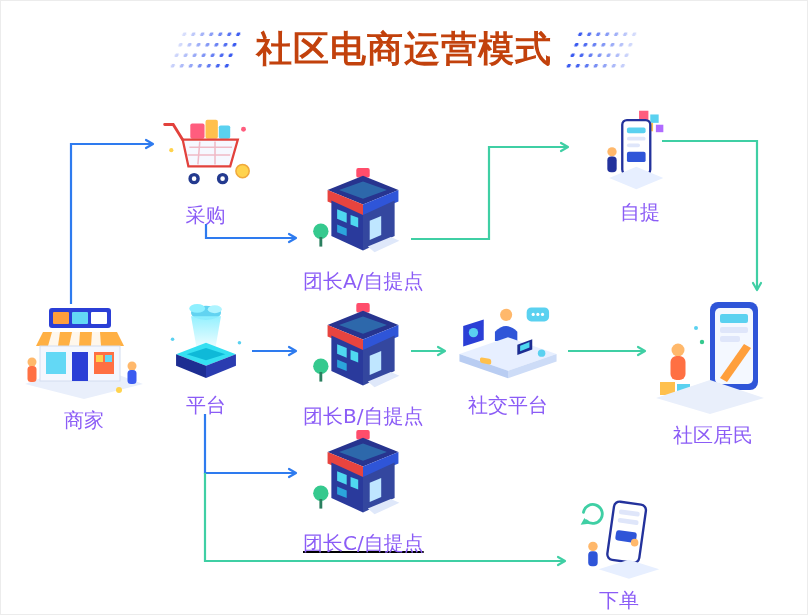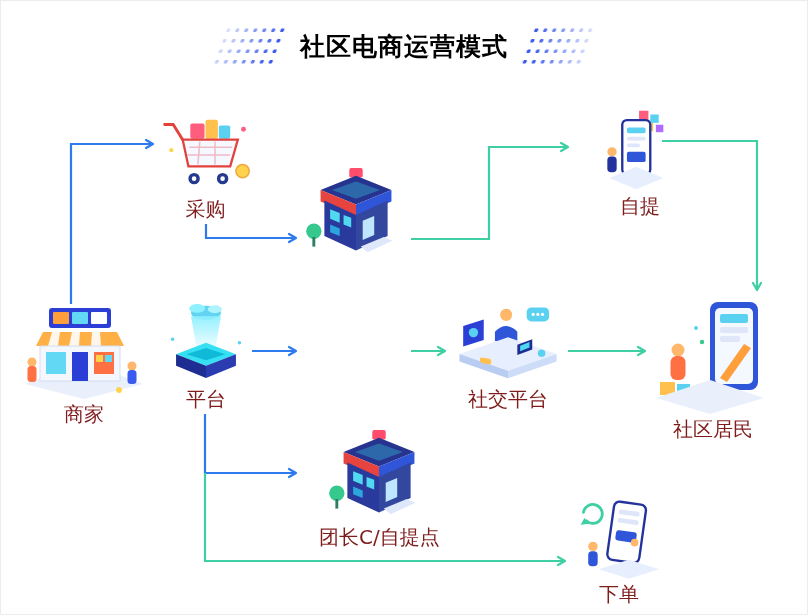--- a/index.html
+++ b/index.html
@@ -8,21 +8,21 @@
   .canvas {
     position:relative; width:808px; height:615px;
     background:#ffffff; border:1px solid #ececec; overflow:hidden;
   }
   .title-row {
     position:absolute; top:24px; left:0; width:100%;
     display:flex; justify-content:center; align-items:center; gap:18px;
     z-index:3;
   }
   .title {
-    font-size:25px; font-weight:800; color:#000000; letter-spacing:1px;
+    font-size:36px; font-weight:800; color:#c2410c; letter-spacing:1px;
     white-space:nowrap;
   }
   .dots {
     width:64px; height:42px;
     background-image:radial-gradient(circle, #3b5bf0 1.8px, transparent 2.2px);
     background-size:9px 10.5px;
     transform:skewX(-20deg);
   }
   .dots.left {
     -webkit-mask-image:linear-gradient(100deg, rgba(0,0,0,0.12), #000 85%);
@@ -31,21 +31,21 @@
   .dots.right {
     -webkit-mask-image:linear-gradient(260deg, rgba(0,0,0,0.12), #000 85%);
             mask-image:linear-gradient(260deg, rgba(0,0,0,0.12), #000 85%);
   }
   svg.arrows { position:absolute; left:0; top:0; z-index:1; pointer-events:none; }
   .node {
     position:absolute; display:flex; flex-direction:column; align-items:center;
     z-index:2;
   }
   .node .label {
-    font-size:20px; color:#7f1d1d; margin-top:2px; line-height:26px;
+    font-size:20px; color:#8b5cf6; margin-top:8px; line-height:26px;
     white-space:nowrap;
   }
   .node svg { display:block; }
 </style>
 </head>
 <body>
 
 <div class="canvas">
 
   <div class="title-row">
@@ -152,24 +152,44 @@
       <path d="M22 34 L55 49 L55 86 L22 71 Z" fill="#2a3a9c"></path>
       <path d="M55 49 L88 34 L88 71 L55 86 Z" fill="#34479f"></path>
       <path d="M28 43 L38 47 L38 57 L28 53 Z" fill="#4fd8f0"></path>
       <path d="M42 49 L50 52 L50 62 L42 59 Z" fill="#4fd8f0"></path>
       <path d="M28 59 L38 63 L38 71 L28 67 Z" fill="#2bb9e8" opacity="0.85"></path>
       <path d="M62 55 L74 50 L74 70 L62 75 Z" fill="#bfe6ff"></path>
       <path d="M60 82 L84 72 L93 76 L67 88 Z" fill="#dfe8fa"></path>
       <circle cx="11" cy="66" r="8" fill="#35c98e"></circle>
       <rect x="9.5" y="72" width="3" height="10" fill="#2a7f5f"></rect>
     </svg>
-  </div>
-
-
-  <div class="node" style="left:318px; top:429px;">
+    <div class="label">团长A/自提点</div>
+  </div>
+
+  <div class="node" style="left:302px; top:302px;">
+    <svg width="106" height="92" viewBox="0 0 110 96">
+      <rect x="48" y="0" width="14" height="10" rx="2" fill="#ff4d6b"></rect>
+      <path d="M55 8 L92 23 L55 38 L18 23 Z" fill="#27348f"></path>
+      <path d="M55 14 L80 23 L55 32 L30 23 Z" fill="#3ce0f0" opacity="0.3"></path>
+      <path d="M18 23 L55 38 L55 50 L18 35 Z" fill="#e8443f"></path>
+      <path d="M55 38 L92 23 L92 35 L55 50 Z" fill="#2f55d8"></path>
+      <path d="M22 34 L55 49 L55 86 L22 71 Z" fill="#2a3a9c"></path>
+      <path d="M55 49 L88 34 L88 71 L55 86 Z" fill="#34479f"></path>
+      <path d="M28 43 L38 47 L38 57 L28 53 Z" fill="#4fd8f0"></path>
+      <path d="M42 49 L50 52 L50 62 L42 59 Z" fill="#4fd8f0"></path>
+      <path d="M28 59 L38 63 L38 71 L28 67 Z" fill="#2bb9e8" opacity="0.85"></path>
+      <path d="M62 55 L74 50 L74 70 L62 75 Z" fill="#bfe6ff"></path>
+      <path d="M60 82 L84 72 L93 76 L67 88 Z" fill="#dfe8fa"></path>
+      <circle cx="11" cy="66" r="8" fill="#35c98e"></circle>
+      <rect x="9.5" y="72" width="3" height="10" fill="#2a7f5f"></rect>
+    </svg>
+    <div class="label">团长B/自提点</div>
+  </div>
+
+  <div class="node" style="left:302px; top:429px;text-decoration:underline;">
     <svg width="106" height="92" viewBox="0 0 110 96">
       <rect x="48" y="0" width="14" height="10" rx="2" fill="#ff4d6b"></rect>
       <path d="M55 8 L92 23 L55 38 L18 23 Z" fill="#27348f"></path>
       <path d="M55 14 L80 23 L55 32 L30 23 Z" fill="#3ce0f0" opacity="0.3"></path>
       <path d="M18 23 L55 38 L55 50 L18 35 Z" fill="#e8443f"></path>
       <path d="M55 38 L92 23 L92 35 L55 50 Z" fill="#2f55d8"></path>
       <path d="M22 34 L55 49 L55 86 L22 71 Z" fill="#2a3a9c"></path>
       <path d="M55 49 L88 34 L88 71 L55 86 Z" fill="#34479f"></path>
       <path d="M28 43 L38 47 L38 57 L28 53 Z" fill="#4fd8f0"></path>
       <path d="M42 49 L50 52 L50 62 L42 59 Z" fill="#4fd8f0"></path>

